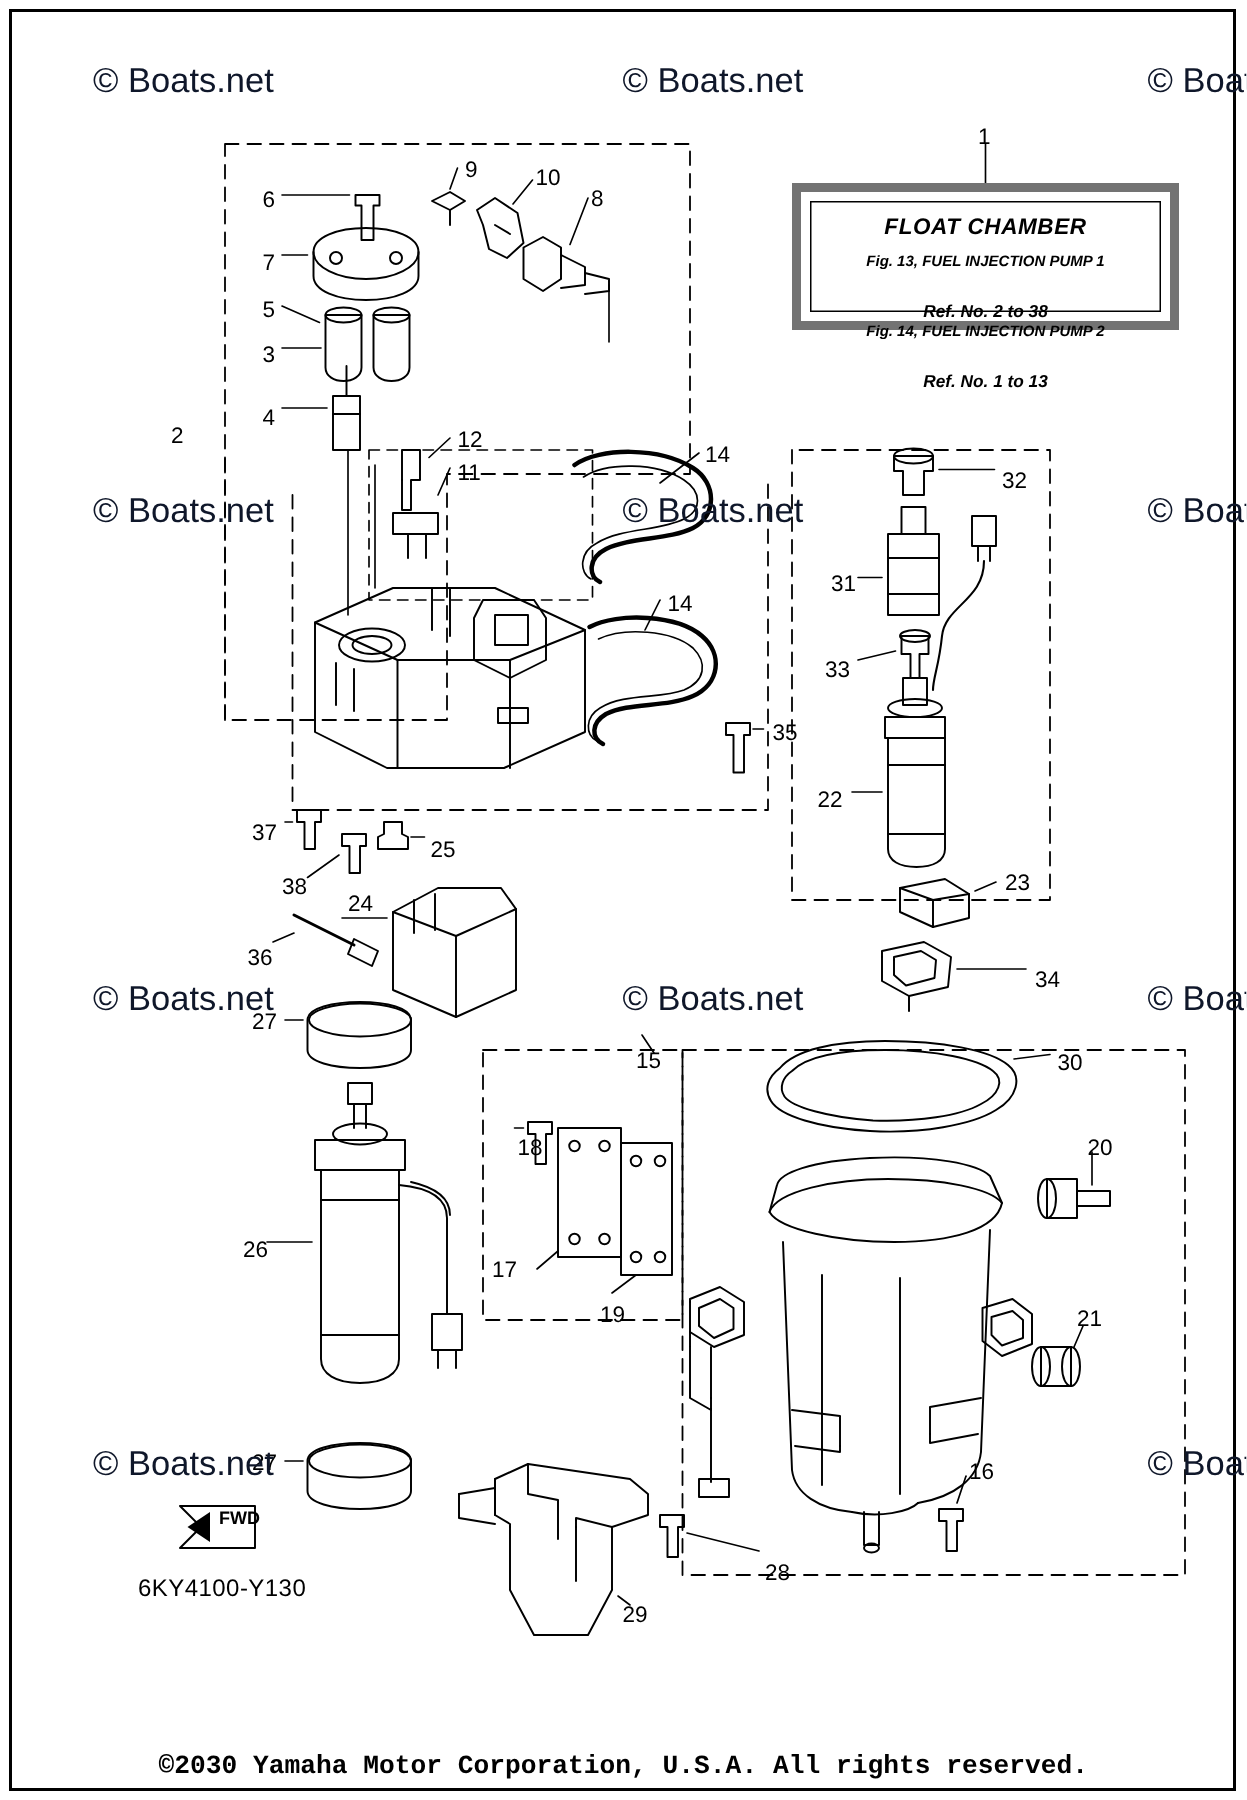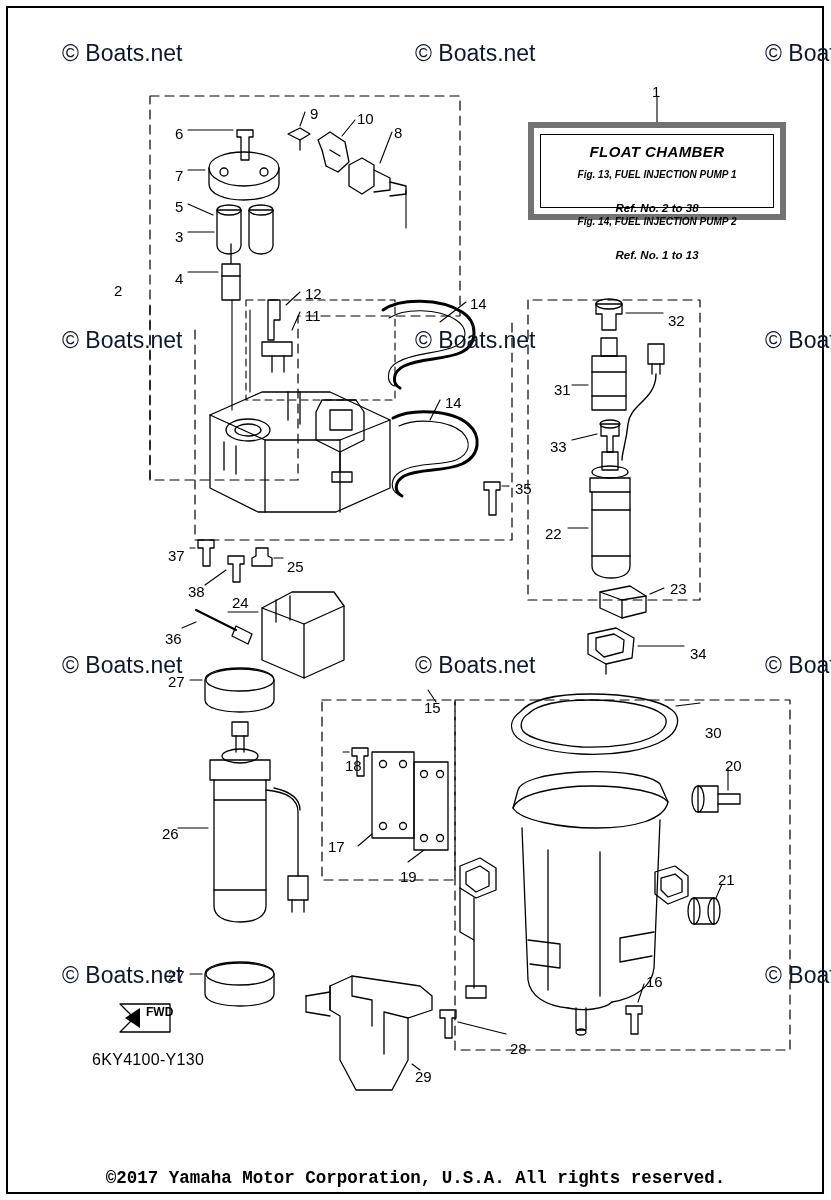--- a/index.html
+++ b/index.html
@@ -416,21 +416,21 @@
       <div class="num" style="left: 718px; top: 871px;">21</div>
       <div class="num" style="left: 545px; top: 525px;">22</div>
       <div class="num" style="left: 670px; top: 580px;">23</div>
       <div class="num" style="left: 232px; top: 594px;">24</div>
       <div class="num" style="left: 287px; top: 558px;">25</div>
       <div class="num" style="left: 162px; top: 825px;">26</div>
       <div class="num" style="left: 168px; top: 673px;">27</div>
       <div class="num" style="left: 168px; top: 967px;">27</div>
       <div class="num" style="left: 510px; top: 1040px;">28</div>
       <div class="num" style="left: 415px; top: 1068px;">29</div>
-      <div class="num" style="left: 705px; top: 700px; margin-top: 24px;">30</div>
+      <div class="num" style="left: 705px; top: 700px;">30</div>
       <div class="num" style="left: 554px; top: 381px;">31</div>
       <div class="num" style="left: 668px; top: 312px;">32</div>
       <div class="num" style="left: 550px; top: 438px;">33</div>
       <div class="num" style="left: 690px; top: 645px;">34</div>
       <div class="num" style="left: 515px; top: 480px;">35</div>
       <div class="num" style="left: 165px; top: 630px;">36</div>
       <div class="num" style="left: 168px; top: 547px;">37</div>
       <div class="num" style="left: 188px; top: 583px;">38</div>
     </div>
 
@@ -443,15 +443,15 @@
       <div class="wm big" style="left: 765px; top: 327px;">© Boats</div>
       <div class="wm big" style="left: 415px; top: 652px;">© Boats.net</div>
       <div class="wm big" style="left: 62px; top: 652px;">© Boats.net</div>
       <div class="wm big" style="left: 765px; top: 652px;">© Boats</div>
       <div class="wm big" style="left: 62px; top: 962px;">© Boats.net</div>
       <div class="wm big" style="left: 765px; top: 962px;">© Boats</div>
     </div>
 
   <div class="fwd-label">FWD</div>
   <div class="partno">6KY4100-Y130</div>
-  <div class="copyright">©2017 Yamaha Motor Corporation, U.S.A. All rights reserved.</div>
+  <div class="copyright">©2030 Yamaha Motor Corporation, U.S.A. All rights reserved.</div>
 
 </div>
 
 </body></html>

